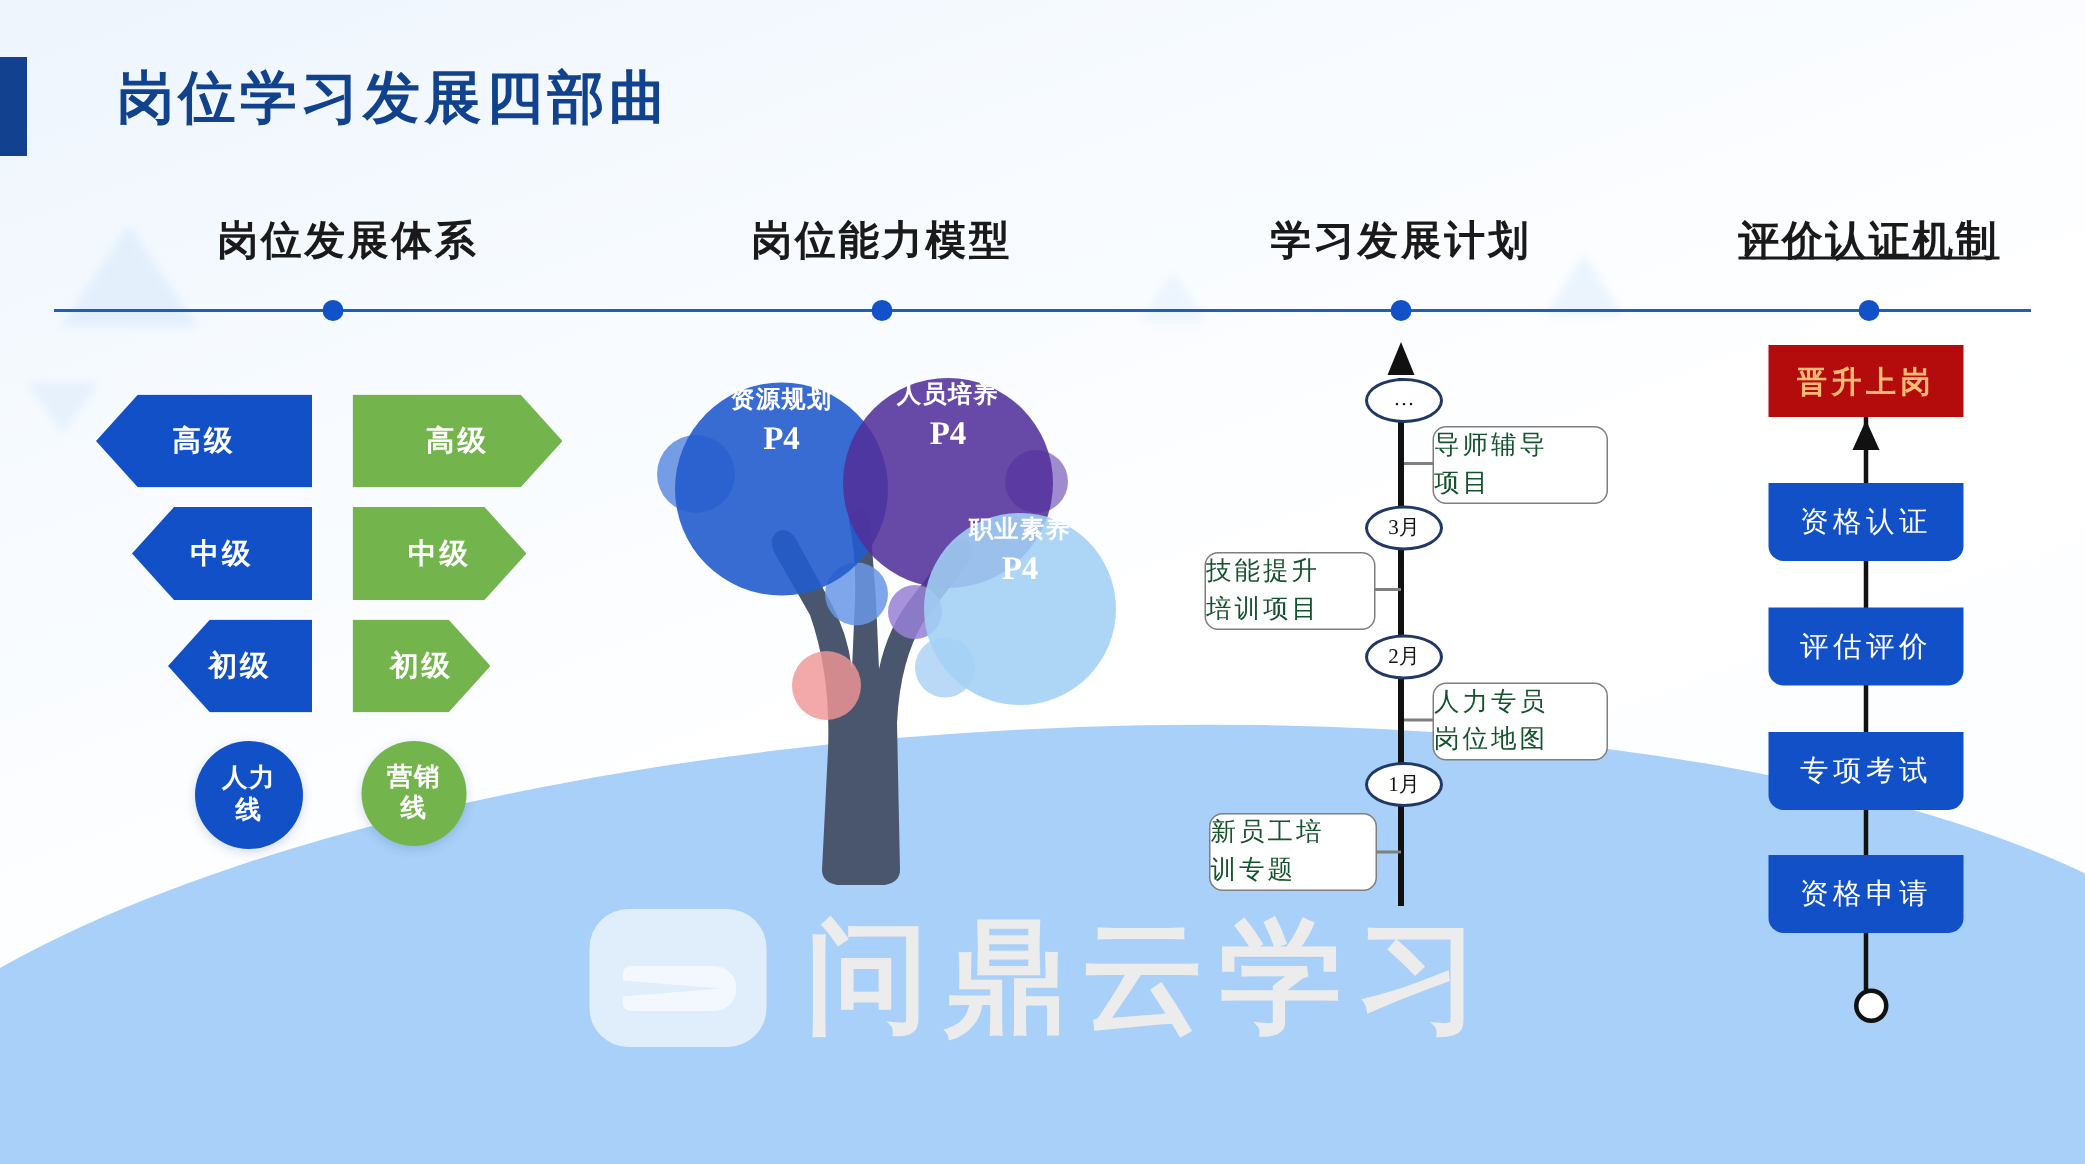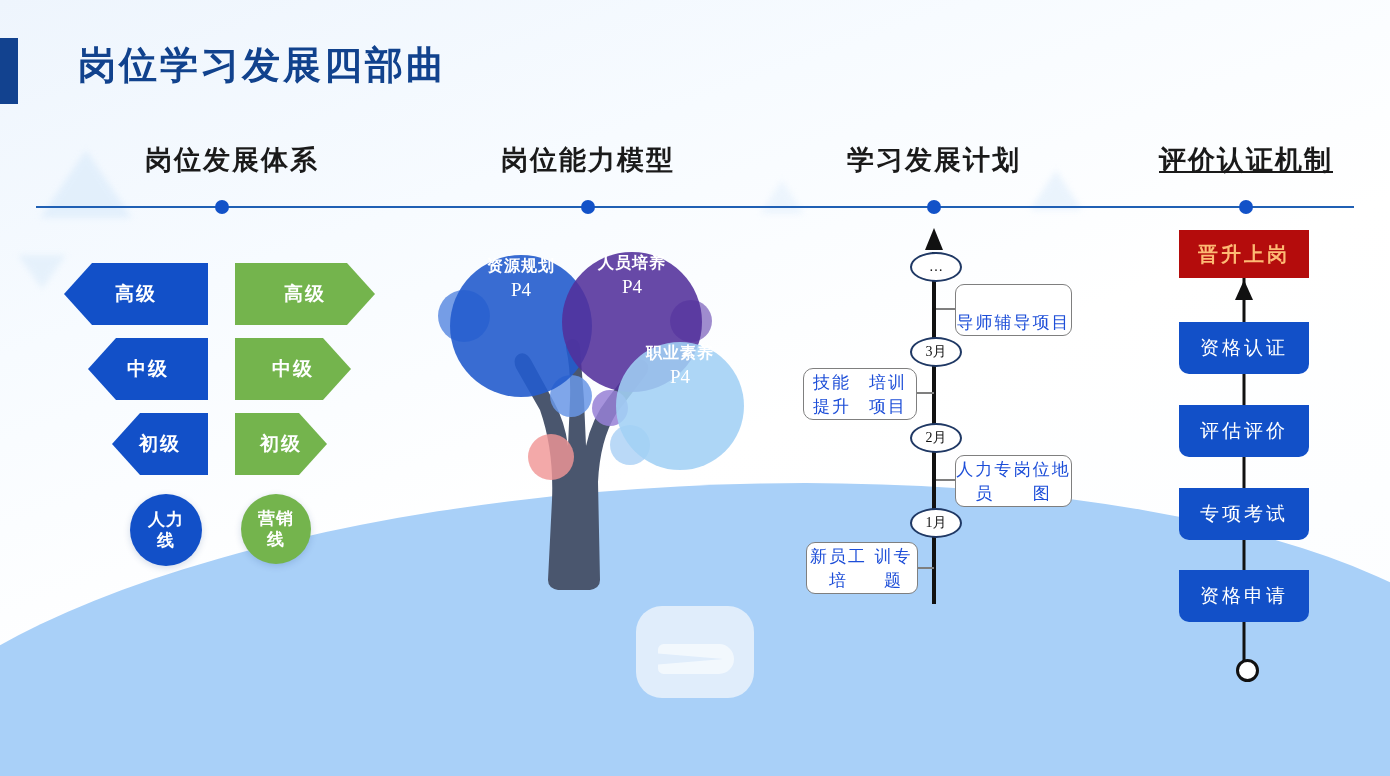--- a/index.html
+++ b/index.html
@@ -177,22 +177,22 @@
     color: #fff;
     font-family: "DejaVu Sans", sans-serif;
     font-weight: 700;
     font-size: 16px;
     letter-spacing: 1px;
     line-height: 1.35;
     text-align: center;
   }
   .bubble .p-code {
     font-family: "Liberation Serif", serif;
-    font-weight: 400;
-    font-size: 19px;
+    font-weight: 700;
+    font-size: 22px;
     letter-spacing: 0;
   }
   .plain-bubble { position: absolute; border-radius: 50%; }
 
   
   .tl-axis {
     position: absolute;
     left: 932px;
     top: 252px;
     width: 4px;
@@ -222,26 +222,26 @@
     font-family: "Liberation Serif", serif;
     font-size: 14px;
     color: #111;
   }
   .tl-card {
     position: absolute;
     border: 1.6px solid #7f7f7f;
     border-radius: 9px;
     background: #fff;
     display: flex;
-    flex-direction: row;
-    align-items: flex-end;
+    flex-direction: column;
+    align-items: flex-start;
     justify-content: center;
     font-family: "DejaVu Sans", sans-serif;
     font-size: 17px;
-    color: #1d4ed8;
+    color: #14532d;
     letter-spacing: 2px;
     line-height: 1.45;
     text-align: center;
   }
   .tl-stub {
     position: absolute;
     height: 1.6px;
     background: #7f7f7f;
   }
 
@@ -314,20 +314,21 @@
   <div class="bottom-curve2"></div>
   <div class="bottom-curve"></div>
 
   <div class="bg-tri" style="left:40px; top:150px; border-left:46px solid transparent; border-right:46px solid transparent; border-bottom:68px solid #d5e8fa;"></div>
   <div class="bg-tri" style="left:18px; top:255px; border-left:24px solid transparent; border-right:24px solid transparent; border-top:34px solid #d9eaf9;"></div>
   <div class="bg-tri" style="left:1030px; top:170px; border-left:26px solid transparent; border-right:26px solid transparent; border-bottom:40px solid #dcecfb;"></div>
   <div class="bg-tri" style="left:760px; top:180px; border-left:22px solid transparent; border-right:22px solid transparent; border-bottom:34px solid #e2effc;"></div>
 
   <div class="watermark">
     <div class="wm-logo"></div>
+    <div class="wm-text">问鼎云学习</div>
   </div>
 
   <div class="accent-bar"></div>
   <div class="page-title">岗位学习发展四部曲</div>
 
   <div class="rail"></div>
 
   <div class="col-head" style="left:232px;">岗位发展体系</div>
   <div class="col-head" style="left:588px;">岗位能力模型</div>
   <div class="col-head" style="left:934px;">学习发展计划</div>
@@ -396,21 +397,21 @@
   <div class="tl-pill" style="top:423px;">2月</div>
   <div class="tl-pill" style="top:508px;">1月</div>
 
   <div class="tl-stub" style="left:936px; top:308px; width:22px;"></div>
   <div class="tl-card" style="left:955px; top:284px; width:115px; height:50px;">
     <span>导师辅导</span>
     <span>项目</span>
   </div>
 
   <div class="tl-stub" style="left:912px; top:392px; width:22px;"></div>
-  <div class="tl-card" style="left:803px; top:368px; width:112px; height:50px;border-radius:10px;">
+  <div class="tl-card" style="left:803px; top:368px; width:112px; height:50px;">
     <span>技能提升</span>
     <span>培训项目</span>
   </div>
 
   <div class="tl-stub" style="left:936px; top:479px; width:22px;"></div>
   <div class="tl-card" style="left:955px; top:455px; width:115px; height:50px;">
     <span>人力专员</span>
     <span>岗位地图</span>
   </div>
 

